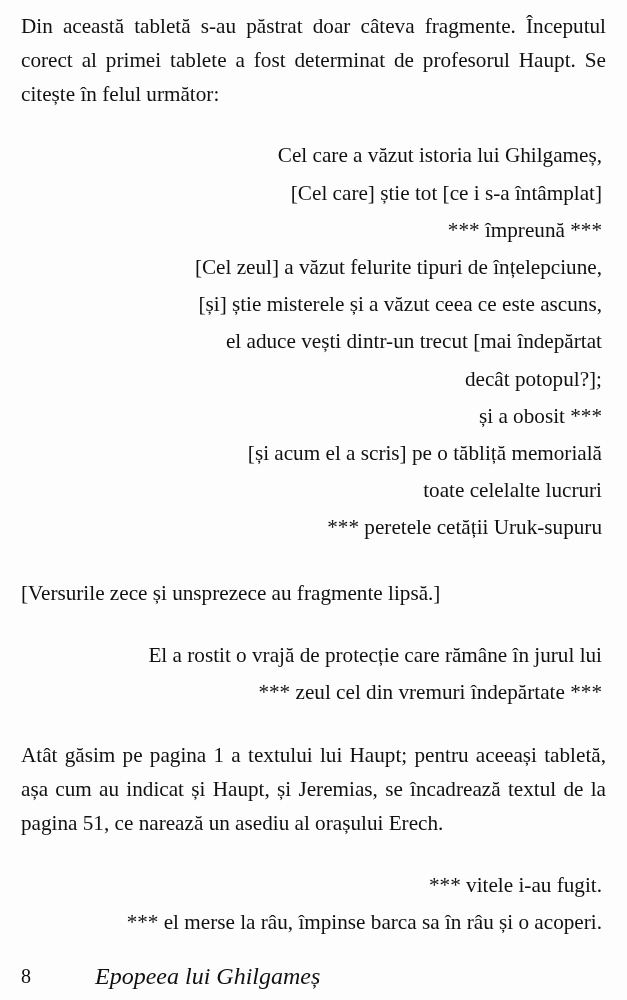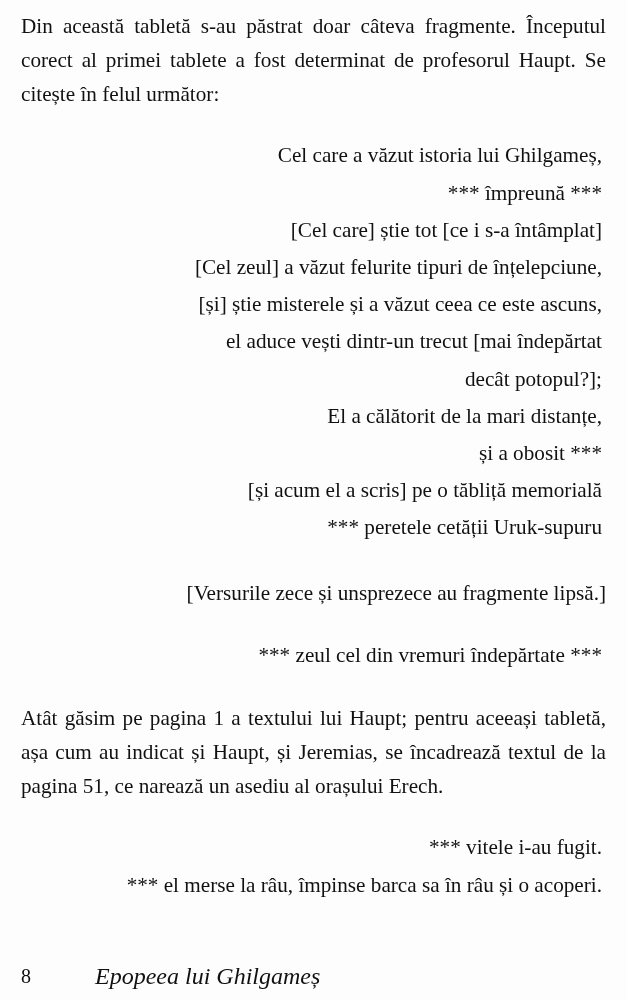--- a/index.html
+++ b/index.html
@@ -53,21 +53,21 @@
     font-size: 21.2px;
     line-height: 33.2px;
     text-align: right;
     white-space: nowrap;
     margin: 4px;
   }
 
   .note-line {
     font-size: 21.2px;
     line-height: 33.2px;
-    text-align: right;
+    text-align: left;
     white-space: nowrap;
     margin: 0;
   }
 
   
   .gap-intro-verse { height: 24px; }
   .gap-verse-note  { height: 28px; }
   .gap-note-spell  { height: 25px; }
   .gap-spell-body  { height: 26px; }
   .gap-body-final  { height: 24px; }
@@ -100,39 +100,40 @@
 <div class="page">
 
   <div class="content">
 
     <p class="body-para">Din această tabletă s-au păstrat doar câteva fragmente. Începutul corect al primei tablete a fost determinat de profesorul Haupt. Se citește în felul următor:</p>
 
     <div class="gap-intro-verse"></div>
 
     <div class="verse-block">
       <div class="verse-line">Cel care a văzut istoria lui Ghilgameș,</div>
+      <div class="verse-line">[Cel care] știe tot [ce i s-a întâmplat]</div>
       <div class="verse-line">*** împreună ***</div>
-      <div class="verse-line">[Cel care] știe tot [ce i s-a întâmplat]</div>
       <div class="verse-line">[Cel zeul] a văzut felurite tipuri de înțelepciune,</div>
       <div class="verse-line">[și] știe misterele și a văzut ceea ce este ascuns,</div>
       <div class="verse-line">el aduce vești dintr-un trecut [mai îndepărtat</div>
       <div class="verse-line">decât potopul?];</div>
-      <div class="verse-line">El a călătorit de la mari distanțe,</div>
       <div class="verse-line">și a obosit ***</div>
       <div class="verse-line">[și acum el a scris] pe o tăbliță memorială</div>
+      <div class="verse-line">toate celelalte lucruri</div>
       <div class="verse-line">*** peretele cetății Uruk-supuru</div>
     </div>
 
     <div class="gap-verse-note"></div>
 
     <div class="note-line">[Versurile zece și unsprezece au fragmente lipsă.]</div>
 
     <div class="gap-note-spell"></div>
 
     <div class="verse-block">
+      <div class="verse-line">El a rostit o vrajă de protecție care rămâne în jurul lui</div>
       <div class="verse-line">*** zeul cel din vremuri îndepărtate ***</div>
     </div>
 
     <div class="gap-spell-body"></div>
 
     <p class="body-para">Atât găsim pe pagina 1 a textului lui Haupt; pentru aceeași tabletă, așa cum au indicat și Haupt, și Jeremias, se încadrează textul de la pagina 51, ce narează un asediu al orașului Erech.</p>
 
     <div class="gap-body-final"></div>
 
     <div class="verse-block">

